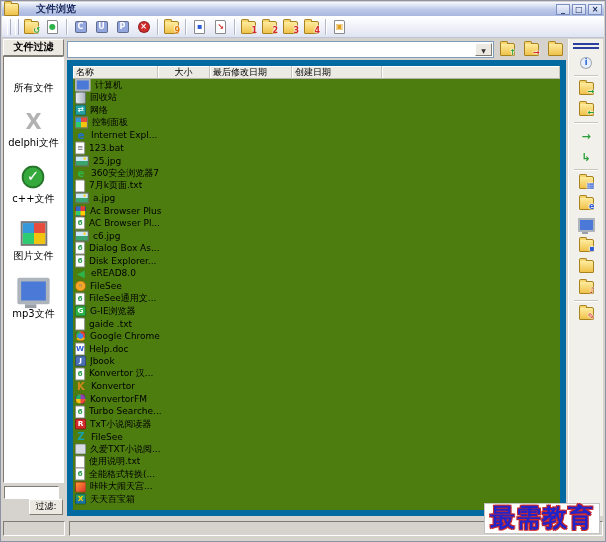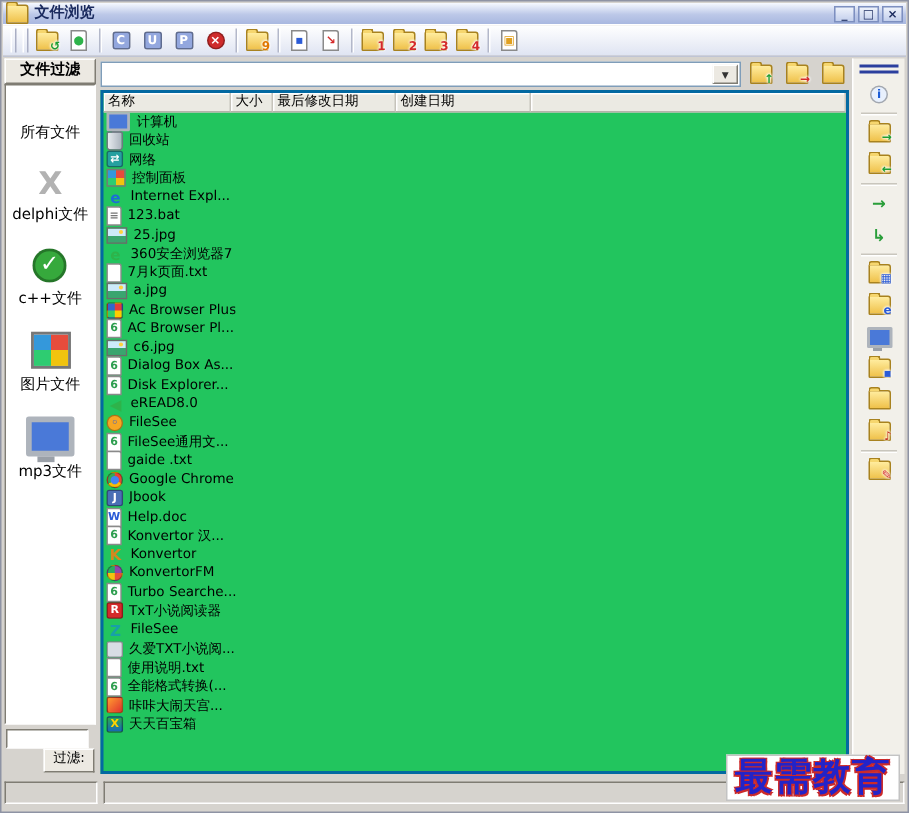--- a/index.html
+++ b/index.html
@@ -5,21 +5,21 @@
   html,body{margin:0;padding:0}
   body{width:606px;height:542px;position:relative;background:#e8e8e8;
        font-family:"DejaVu Sans","Liberation Sans",sans-serif;overflow:hidden;
        -webkit-font-smoothing:none}
   .window{position:absolute;inset:0;background:#d6d3ce;border:1px solid #8e93a4;box-sizing:border-box}
 
   
   .titlebar{position:absolute;left:1px;right:1px;top:1px;height:14px;
     background:linear-gradient(#f6f9ff,#bcc8e8 55%,#a9b8e0);
     display:flex;align-items:center;padding:0 2px;box-sizing:border-box}
-  .title-text{font-size:10px;font-weight:bold;color:#1a2a5e;margin-left:4px;flex:1;line-height:1}
+  .title-text{font-size:10px;font-weight:bold;color:#1a2a5e;margin-left:17px;flex:1;line-height:1}
   .winbtn{width:14px;height:11px;margin-left:2px;background:linear-gradient(#eef2fb,#c3cfec);
     border:1px solid #7d8fc0;font:bold 8px/9px "DejaVu Sans",sans-serif;color:#1a2a5e;
     text-align:center;box-sizing:border-box}
 
   
   .toolbar{position:absolute;left:1px;right:1px;top:15px;height:22px;
     background:linear-gradient(#ffffff,#dfe4f2);border-top:1px solid #fff;
     border-bottom:1px solid #bfc4d4;display:flex;align-items:center;padding-left:3px;box-sizing:border-box}
   .vgrip{width:2px;height:16px;border-left:1px solid #fff;border-right:1px solid #a9aec4;margin:0 2px}
   .tbtn{width:21px;height:19px;display:flex;align-items:center;justify-content:center;flex:none}
@@ -66,22 +66,22 @@
   .sb-filter-btn{position:absolute;bottom:1px;right:1px;width:32px;height:14px;font-size:9px;
     background:#ece9e2;border:1px solid;border-color:#fff #7f7c73 #7f7c73 #fff;text-align:center;line-height:13px}
 
   
   .main{position:absolute;left:66px;top:38px;right:39px;bottom:25px}
   .combo-row{height:20px;display:flex;align-items:center}
   .combo{flex:1;height:17px;background:#fff;border:1px solid #7f9db9;position:relative;box-sizing:border-box}
   .combo-btn{position:absolute;right:1px;top:1px;bottom:1px;width:15px;background:#ece9e2;
     border:1px solid;border-color:#fff #7f7c73 #7f7c73 #fff;font-size:6px;line-height:13px;text-align:center;color:#333}
   .pbtn{width:21px;height:18px;display:flex;align-items:center;justify-content:center;margin-left:3px;flex:none}
-  .list{position:absolute;top:21px;left:0;right:0;bottom:0;background:#22c55e;
-    border:2px solid #0369a1;overflow:hidden;box-sizing:border-box}
+  .list{position:absolute;top:21px;left:0;right:0;bottom:0;background:#4d7c0f;
+    border:6px solid #0369a1;overflow:hidden;box-sizing:border-box}
   .lheader{display:flex;height:13px;background:#ebeae3;font-size:9px;color:#000}
   .lcol{border-right:1px solid #c6c3bb;border-bottom:1px solid #b5b2aa;padding:0 3px;
     box-shadow:inset 0 1px 0 #fff,inset 1px 0 0 #fff;box-sizing:border-box;
     line-height:12px;white-space:nowrap;overflow:hidden;flex:none}
   .lcol.fill{flex:1}
   .lbody{overflow:hidden}
   .lrow{height:12.55px;display:flex;align-items:center;padding-left:2px;gap:3px;
     font-size:9px;color:#000;white-space:nowrap}
   .lrow .ic{transform:scale(.92);transform-origin:left center}
   .fname{overflow:hidden;text-overflow:ellipsis}
@@ -214,21 +214,21 @@
             <span class="ic ic-folder" data-glyph="→" style="--fg: #d42a2a;"></span>
           </div>
           <div class="pbtn">
             <span class="ic ic-folder" data-glyph=""></span>
           </div>
         </div>
     </div>
     <div class="list">
       <div class="lheader" id="list-header">
           <div class="lcol" style="width: 85px;">名称</div>
-          <div class="lcol" style="width: 28px;">大小</div>
+          <div class="lcol" style="width: 52px; text-align: center;">大小</div>
           <div class="lcol" style="width: 82px;">最后修改日期</div>
           <div class="lcol" style="width: 90px;">创建日期</div>
           <div class="lcol fill"></div>
         </div>
       <div class="lbody" id="list-body">
           <div class="lrow">
             <span class="ic ic-monitor" data-glyph=""></span>
             <span class="fname">计算机</span>
           </div>
           <div class="lrow">
@@ -293,34 +293,38 @@
           </div>
           <div class="lrow">
             <span class="ic ic-circle" data-glyph="◦" style="--bg: #f5a623; --fg: #2b5bd7;"></span>
             <span class="fname">FileSee</span>
           </div>
           <div class="lrow">
             <span class="ic ic-doc" data-glyph="6" style="--fg: #2e9e4f;"></span>
             <span class="fname">FileSee通用文...</span>
           </div>
           <div class="lrow">
+            <span class="ic ic-square" data-glyph="G" style="--bg: #2eb34a; --fg: #ffffff;"></span>
+            <span class="fname">G-IE浏览器</span>
+          </div>
+          <div class="lrow">
             <span class="ic ic-doc" data-glyph="" style="--fg: #888888;"></span>
             <span class="fname">gaide .txt</span>
           </div>
           <div class="lrow">
             <span class="ic ic-circle" data-glyph="●" style="--bg: conic-gradient(#ea4335 0 33%,#fbbc05 0 66%,#34a853 0); --fg: #4285f4;"></span>
             <span class="fname">Google Chrome</span>
           </div>
           <div class="lrow">
+            <span class="ic ic-doc" data-glyph="W" style="--fg: #2b5bd7;"></span>
+            <span class="fname">Help.doc</span>
+          </div>
+          <div class="lrow">
             <span class="ic ic-square" data-glyph="J" style="--bg: #4a6fb5; --fg: #ffffff;"></span>
             <span class="fname">Jbook</span>
-          </div>
-          <div class="lrow">
-            <span class="ic ic-doc" data-glyph="W" style="--fg: #2b5bd7;"></span>
-            <span class="fname">Help.doc</span>
           </div>
           <div class="lrow">
             <span class="ic ic-doc" data-glyph="6" style="--fg: #2e9e4f;"></span>
             <span class="fname">Konvertor 汉...</span>
           </div>
           <div class="lrow">
             <span class="ic ic-glyph" data-glyph="K" style="--fg: #d4881e;"></span>
             <span class="fname">Konvertor</span>
           </div>
           <div class="lrow">

